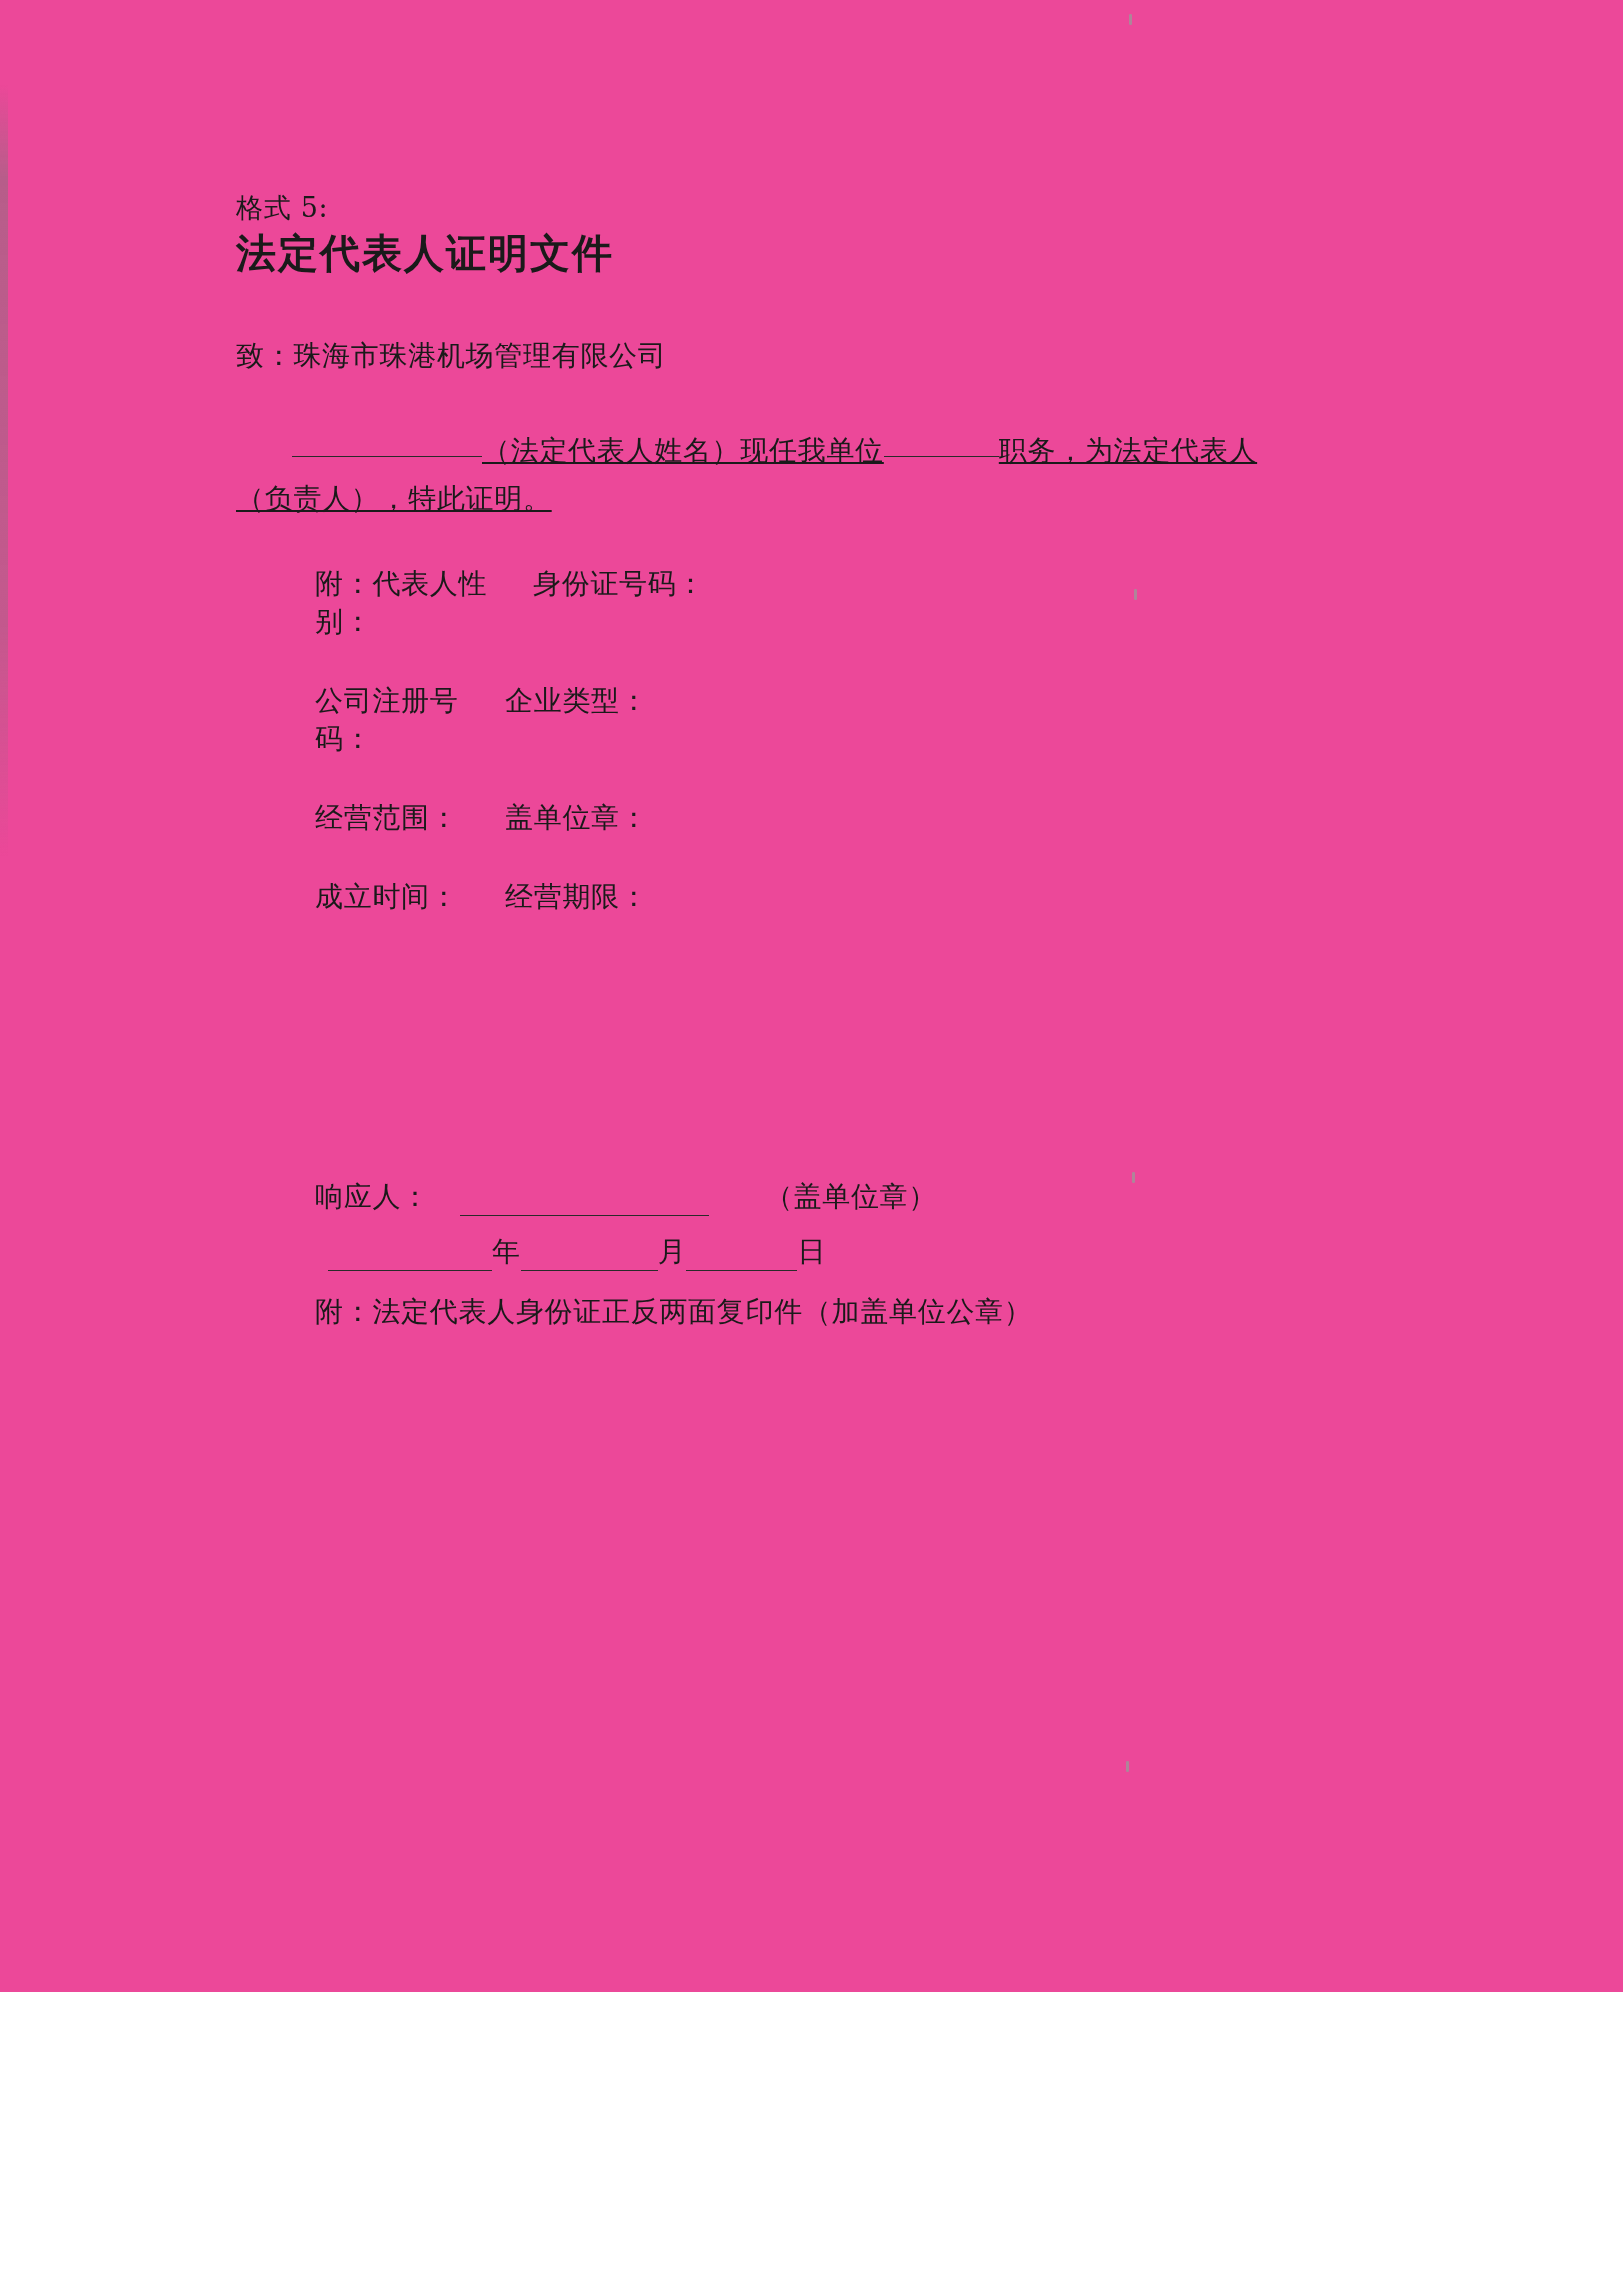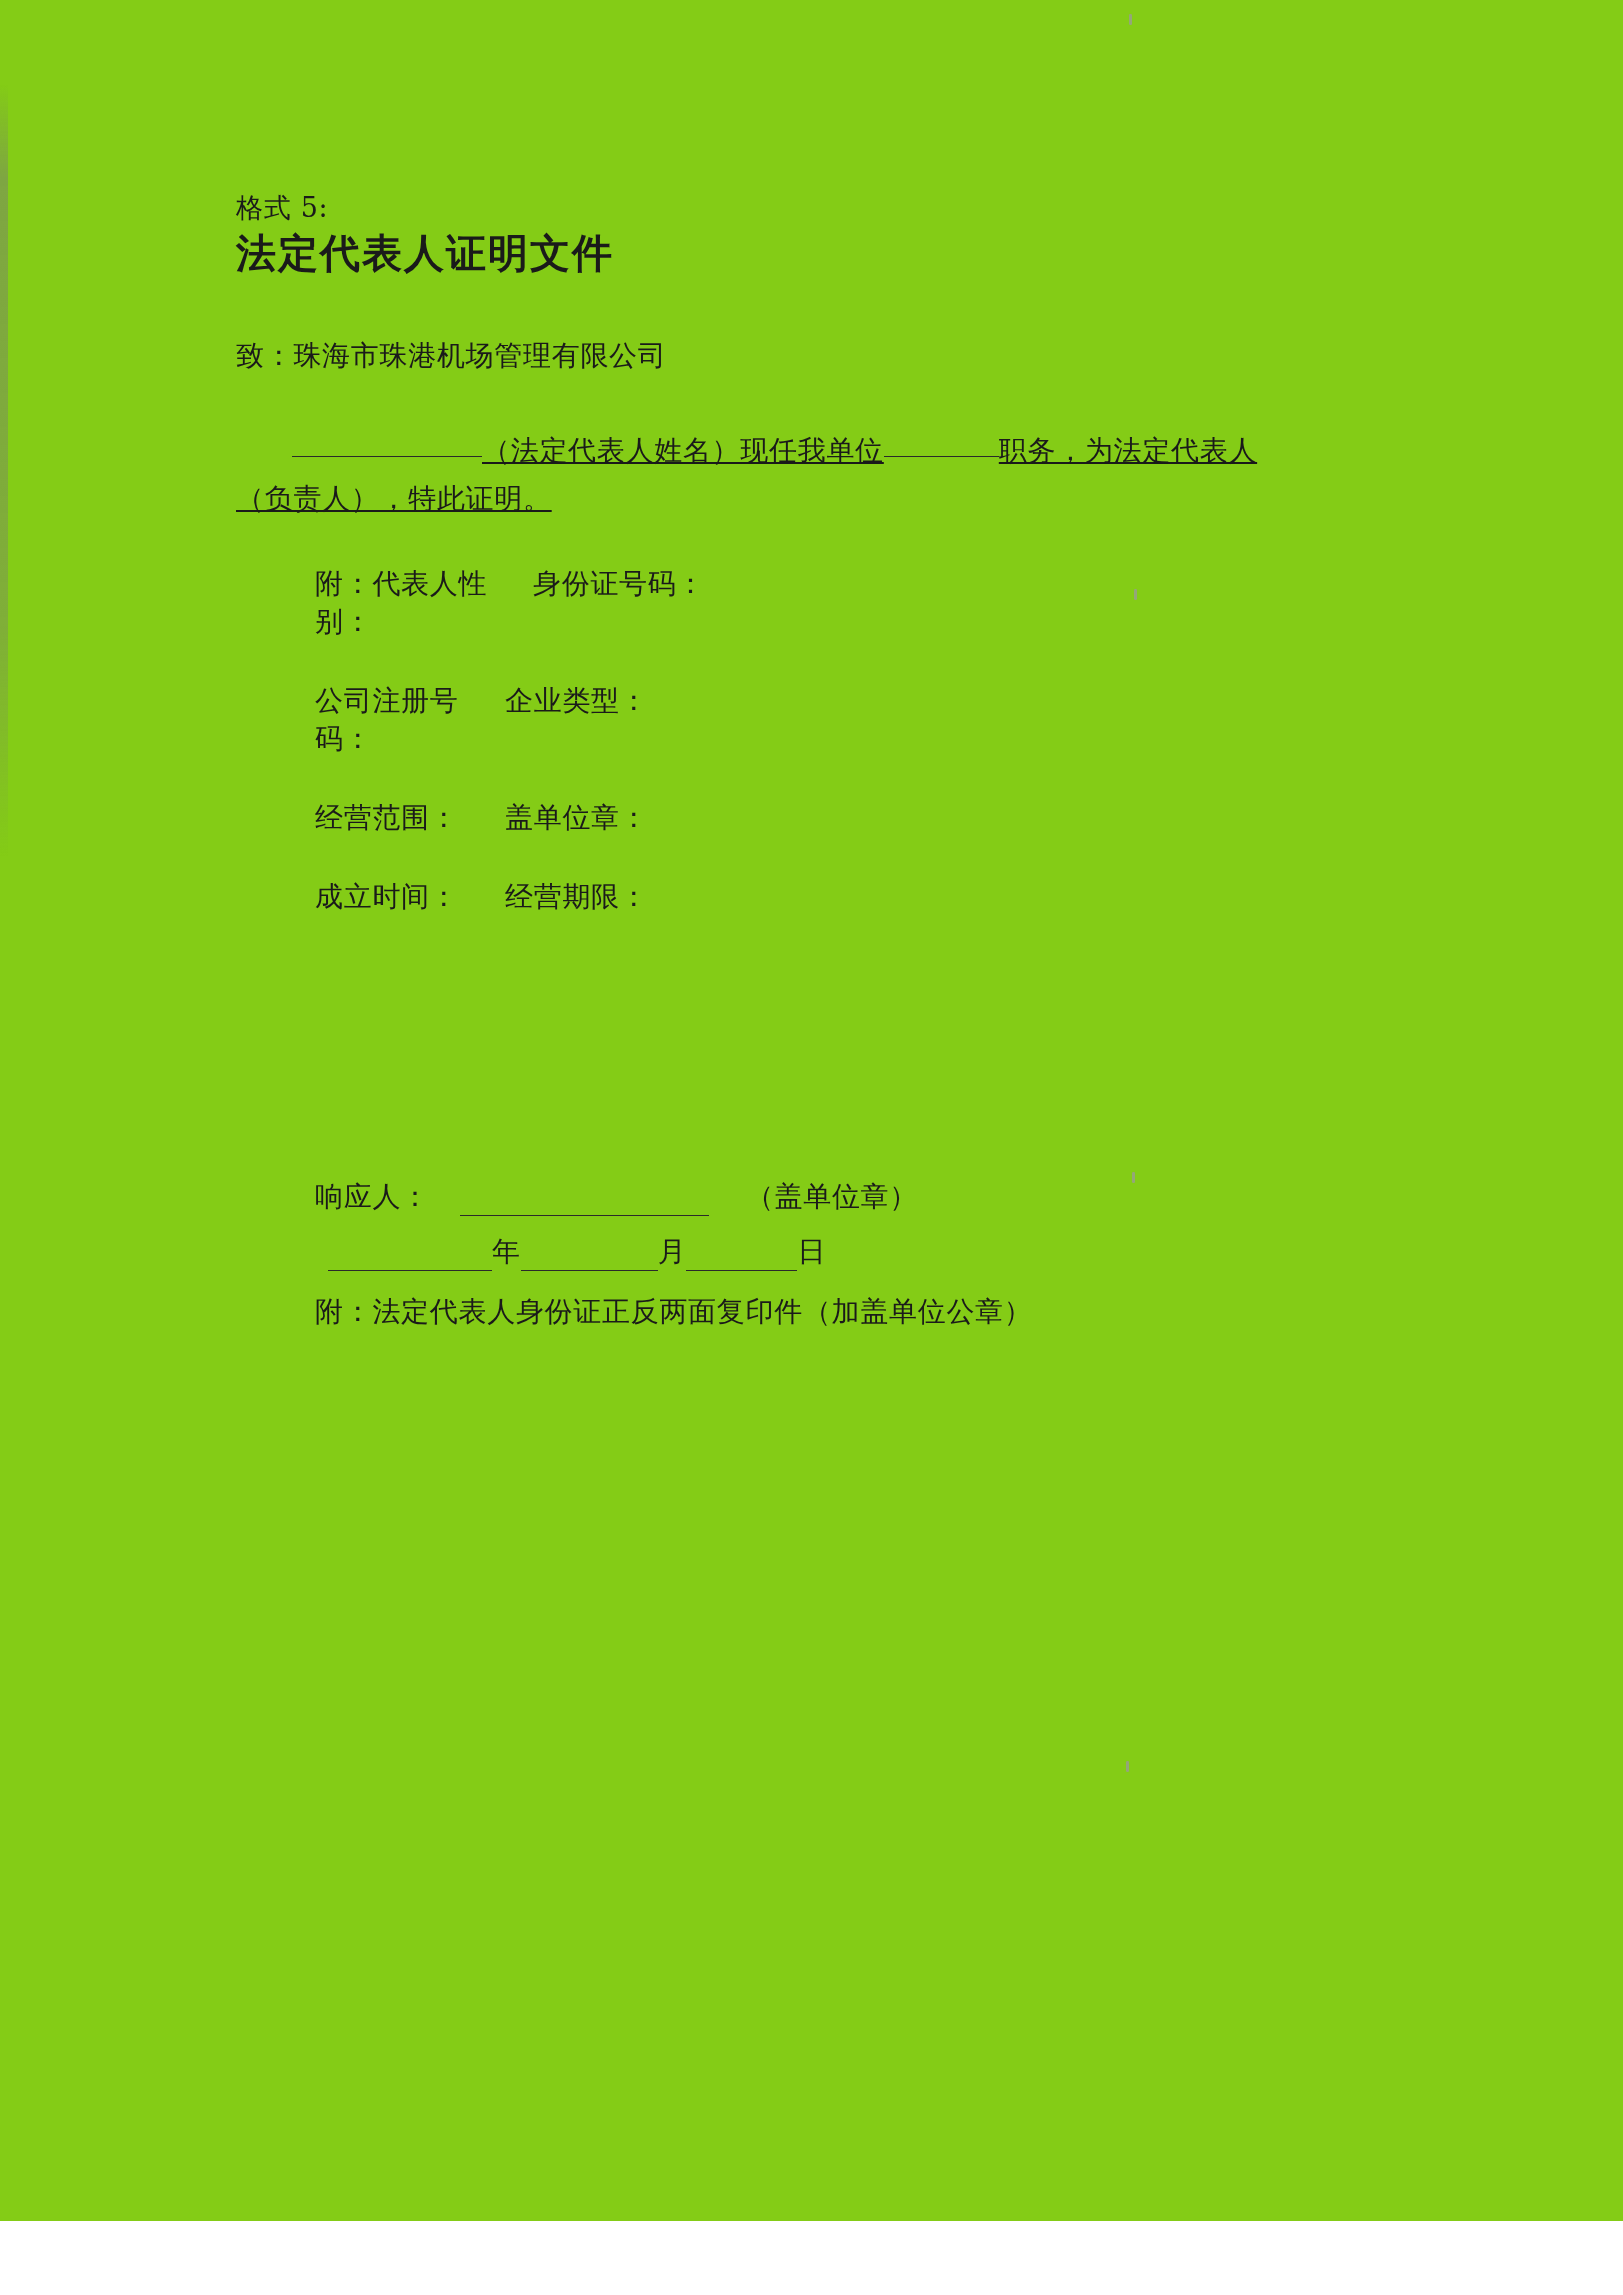--- a/index.html
+++ b/index.html
@@ -7,22 +7,22 @@
     padding: 0;
     background: #ffffff;
   }
   body {
     font-family: "DejaVu Serif", "Liberation Serif", serif;
     color: #1a1a1a;
   }
   .page {
     position: relative;
     width: 1623px;
-    height: 2221px;
-    background: #84cc16;
+    height: 1992px;
+    background: #ec4899;
     overflow: hidden;
   }
   
   .edge-smudge {
     position: absolute;
     left: 0;
     top: 85px;
     width: 7.9px;
     height: 772px;
     background: linear-gradient(to bottom, rgba(140,140,140,0.0), rgba(120,120,120,0.45) 12%, rgba(120,120,120,0.35) 70%, rgba(140,140,140,0.0));
@@ -98,21 +98,21 @@
     letter-spacing: 0.7px;
     padding-left: 79px;
   }
   .sign-row-1 { display: flex; align-items: flex-end; gap: 30px; }
   .blank-sign {
     display: inline-block;
     width: 249px;
     border-bottom: 1.3px solid #2a2a2a;
     height: 29px;
   }
-  .seal-note { margin-left: 7px; }
+  .seal-note { margin-left: 26px; }
   .sign-row-2 {
     margin-top: 17px;
     padding-left: 13px;
     display: flex;
     align-items: flex-end;
   }
   .blank-date-y {
     display: inline-block;
     width: 164px;
     border-bottom: 1.3px solid #2a2a2a;

